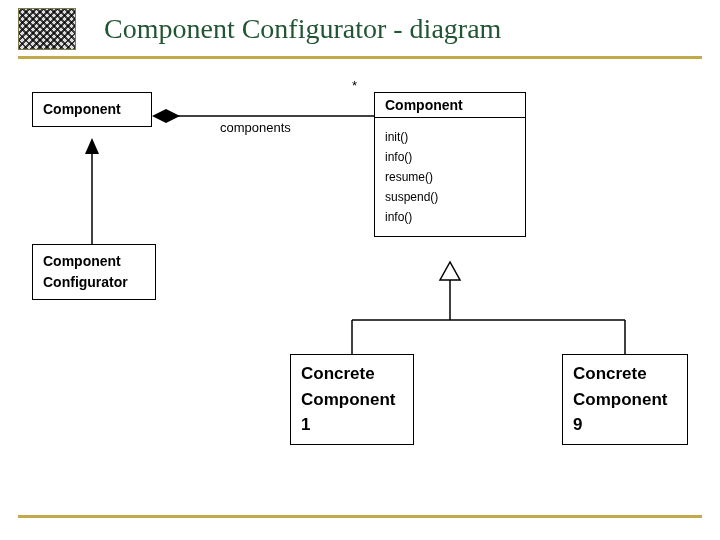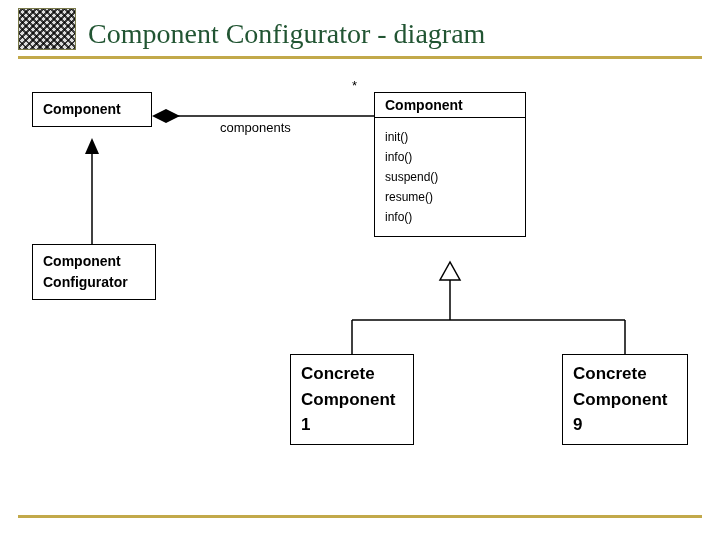--- a/index.html
+++ b/index.html
@@ -10,22 +10,22 @@
     background: #fff;
     font-family: Arial, Helvetica, sans-serif;
     position: relative;
   }
   .slide {
     position: absolute;
     inset: 0;
   }
   .header {
     display: flex;
-    align-items: flex-end;
-    gap: 12px;
+    align-items: center;
+    gap: 28px;
     padding: 8px 18px 4px 18px;
   }
   .logo {
     width: 58px;
     height: 42px;
     border: 1px solid #7a7a4a;
     background:
       repeating-linear-gradient(45deg, #444 0 2px, #ddd 2px 5px),
       repeating-linear-gradient(-45deg, #444 0 2px, transparent 2px 5px);
     background-blend-mode: multiply;
@@ -137,22 +137,22 @@
     <div class="box" style="left:32px; top:186px; width:124px;">
       <div>Component</div>
       <div>Configurator</div>
     </div>
 
     <div class="cls" style="left:374px; top:34px; width:152px;">
       <div class="cls-name">Component</div>
       <div class="cls-ops">
         <div>init()</div>
         <div>info()</div>
+        <div>resume()</div>
         <div>suspend()</div>
-        <div>resume()</div>
         <div>info()</div>
       </div>
     </div>
 
     <div class="box small" style="left:290px; top:296px; width:124px;">
       <div>Concrete</div>
       <div>Component 1</div>
     </div>
 
     <div class="box small" style="left:562px; top:296px; width:126px;">

